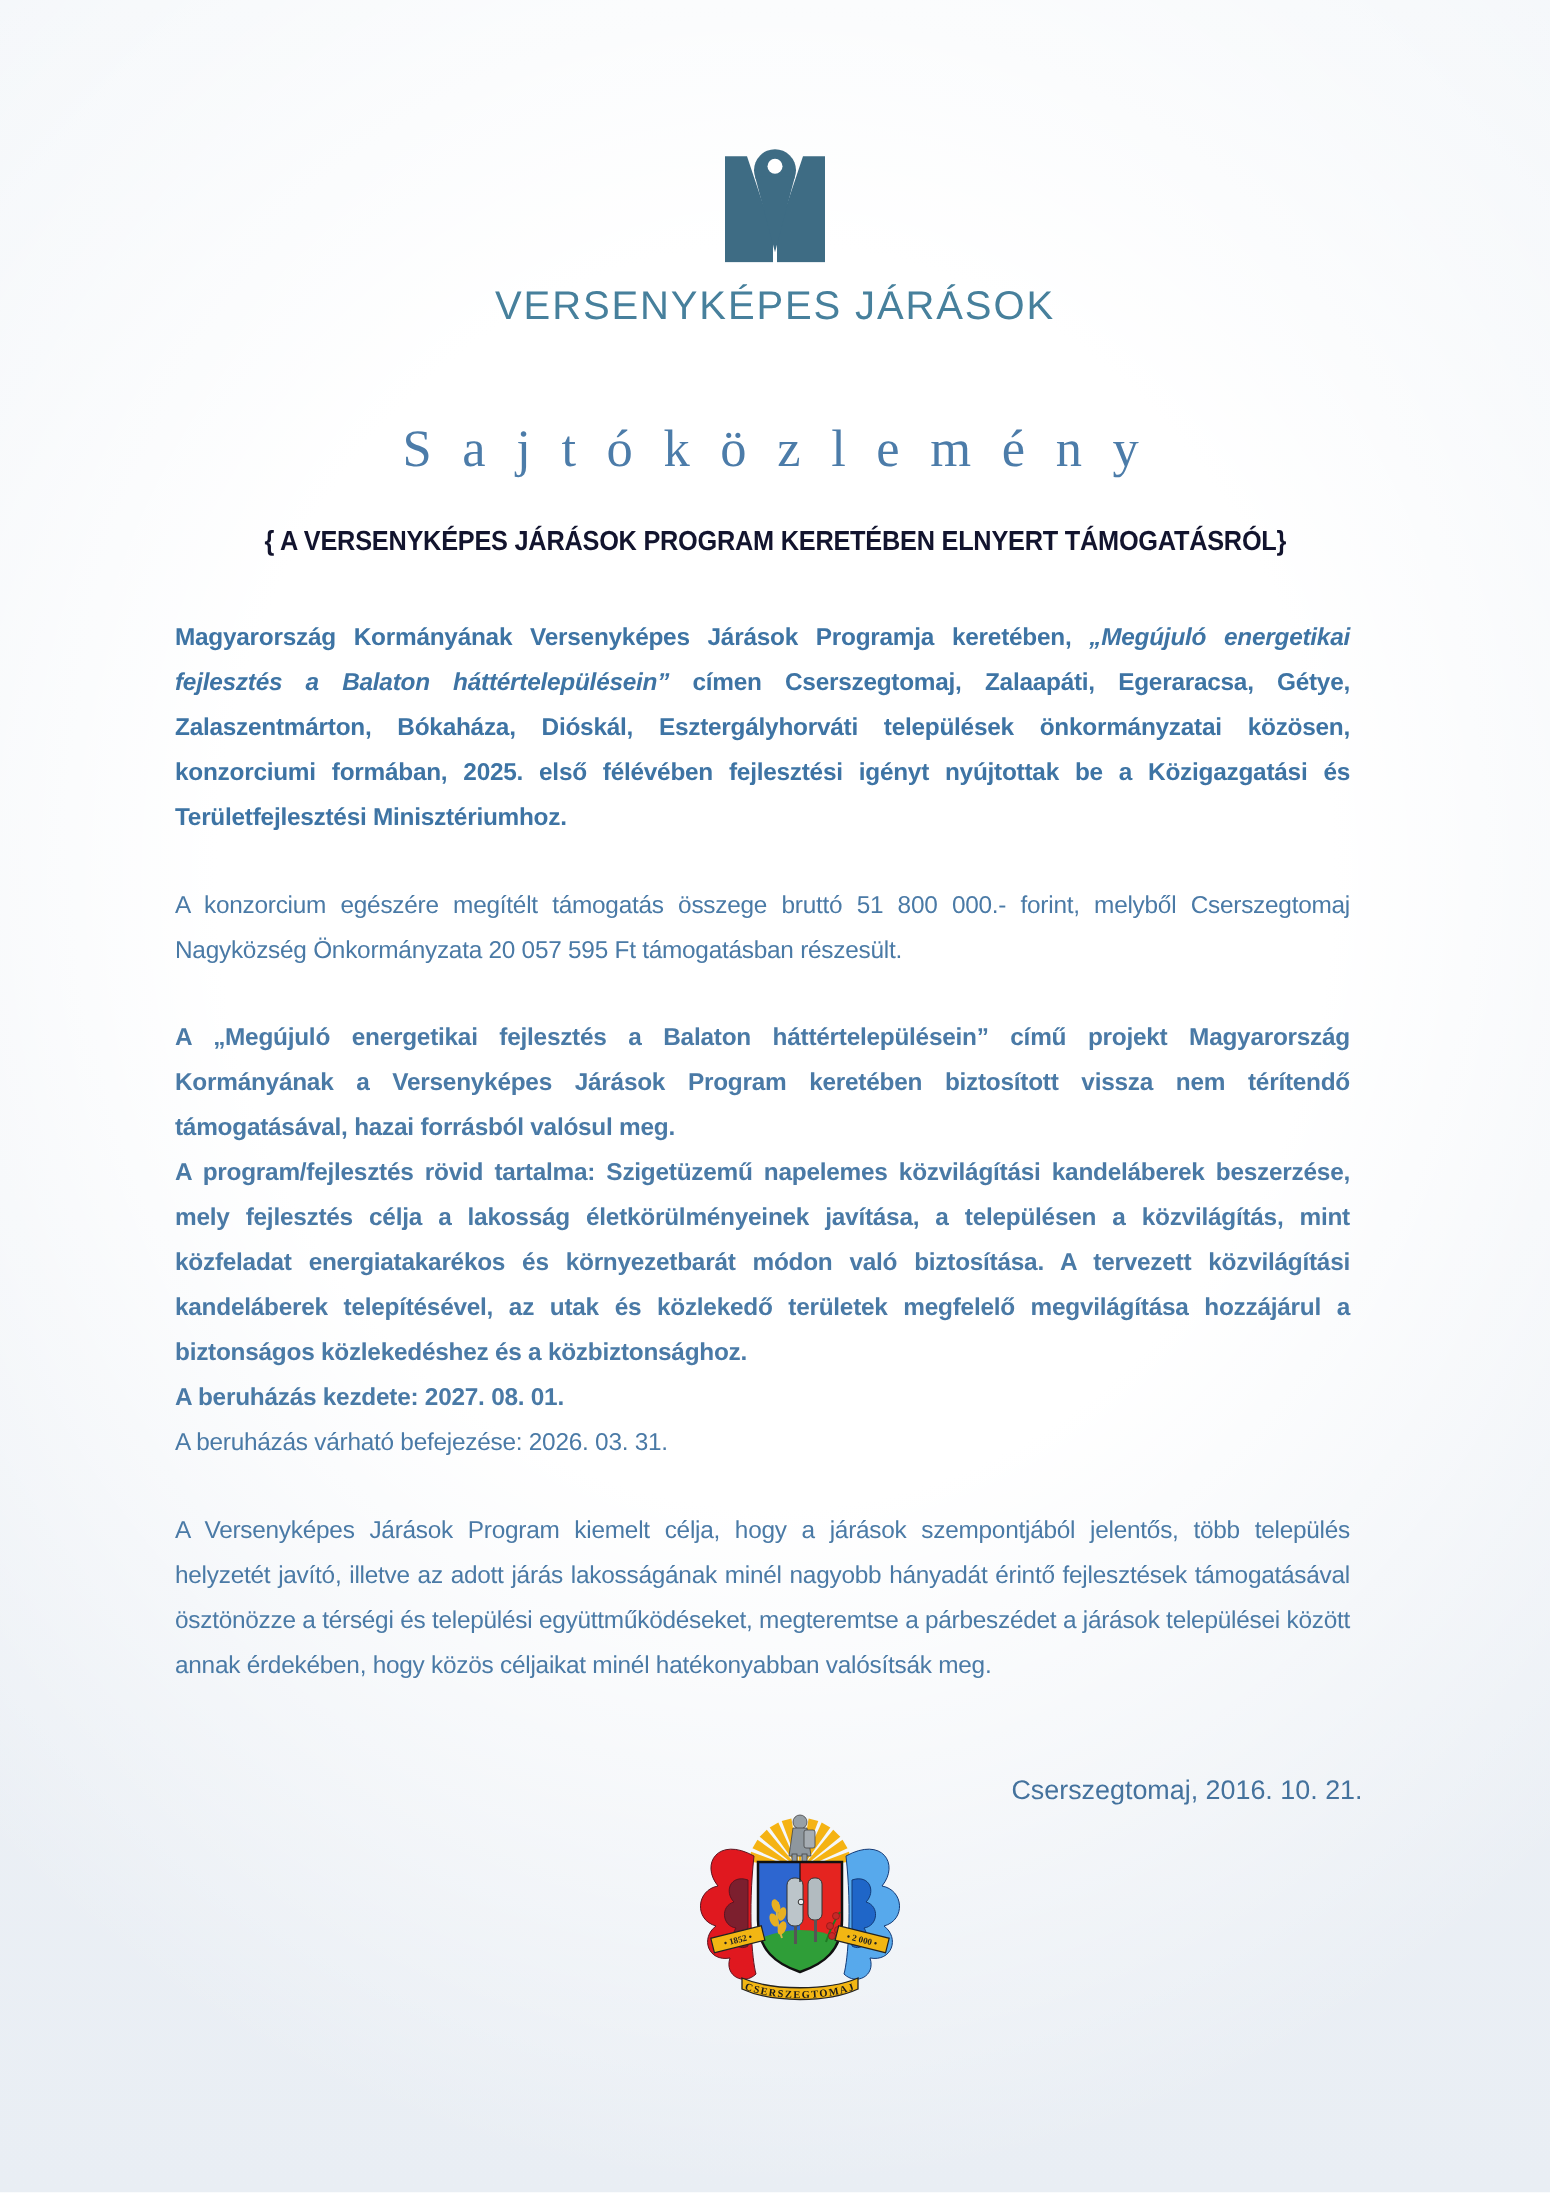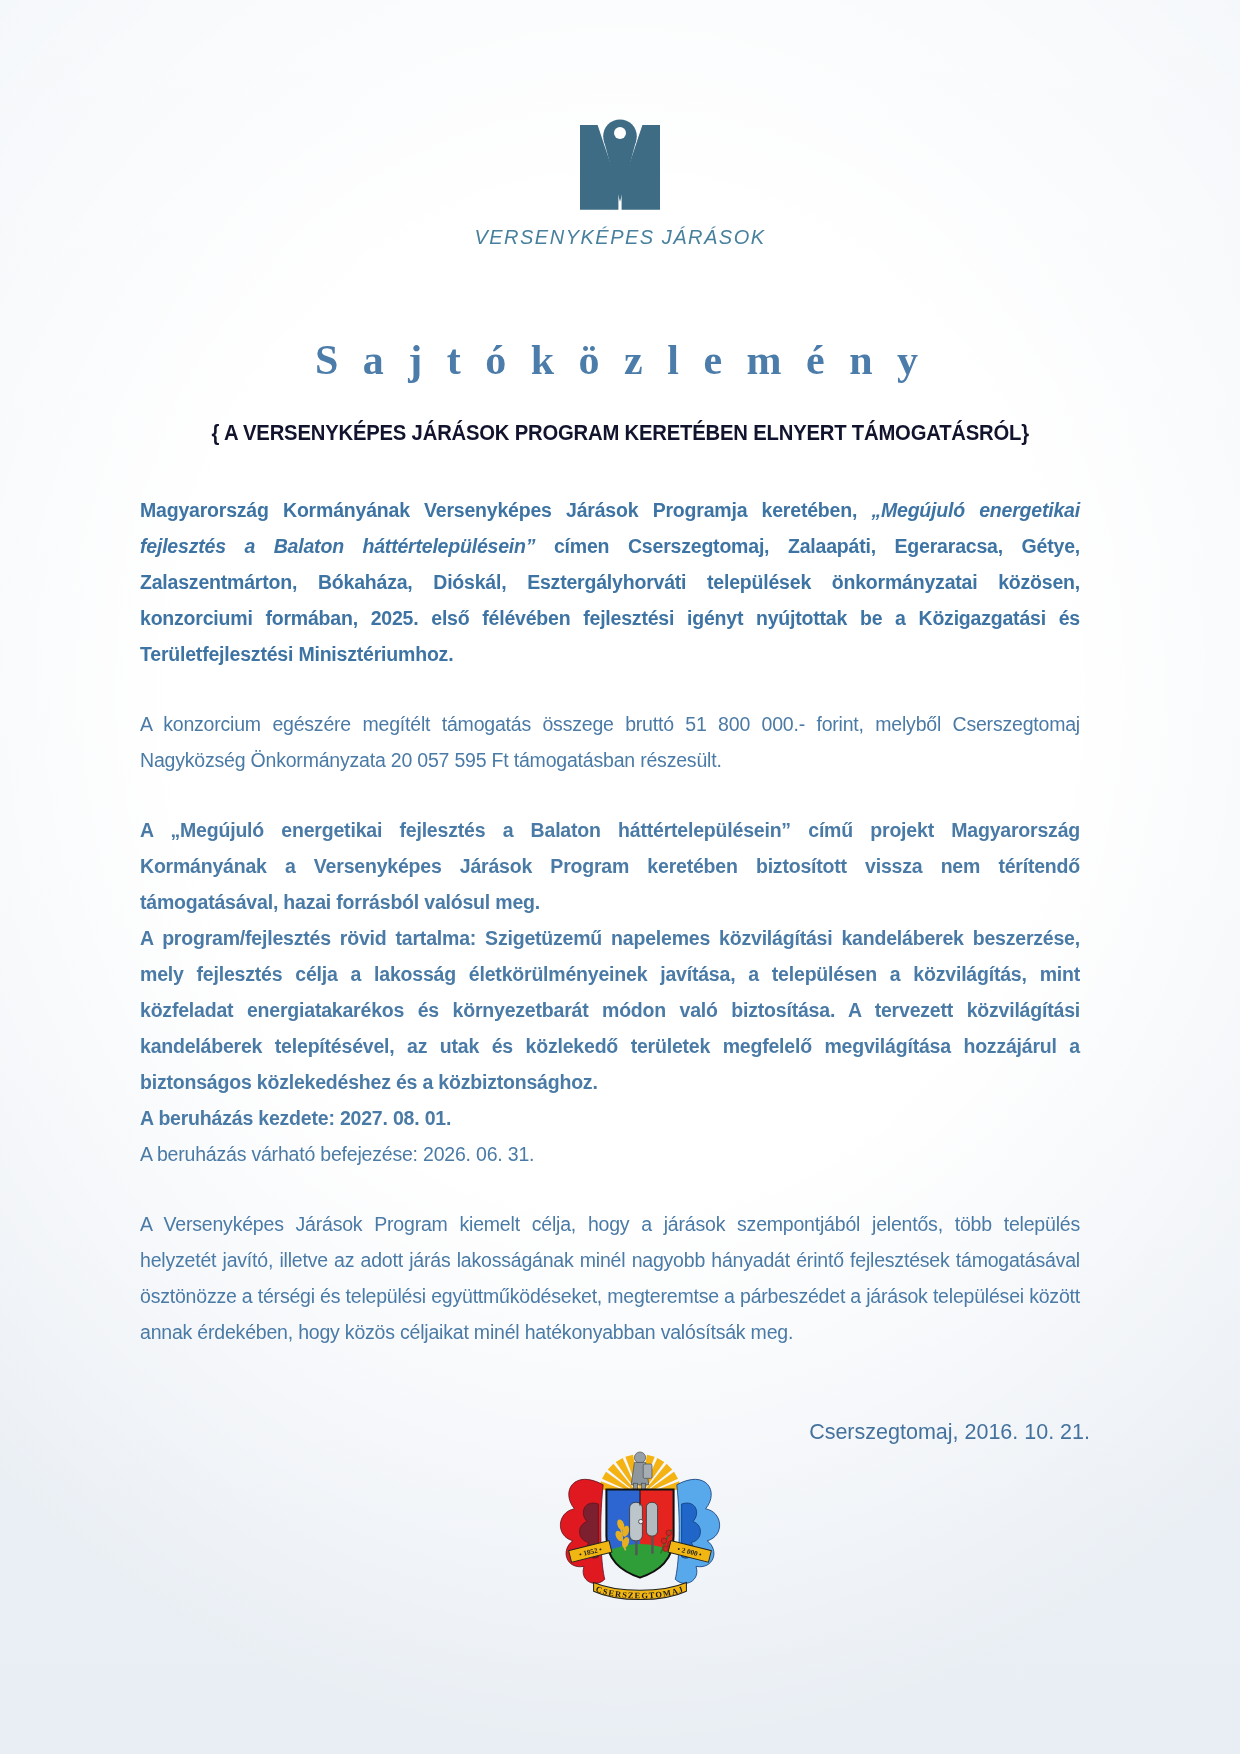--- a/index.html
+++ b/index.html
@@ -17,38 +17,38 @@
     box-sizing:border-box;
   }
   
   .logo-block{
     position:absolute;top:104px;left:0;width:100%;
     text-align:center;
   }
   .logo-mark{display:block;margin:0 auto;}
   .logo-line1{
     margin-top:16px;
-    font-size:20px;letter-spacing:1.5px;
-    color:#47809c;font-weight:400;font-style:italic;
+    font-size:32px;letter-spacing:1.5px;
+    color:#47809c;font-weight:400;
   }
   .logo-line2-row{
     margin-top:6px;
     display:flex;align-items:center;justify-content:center;gap:14px;
   }
   .flag-stripes{display:flex;flex-direction:column;gap:5px;width:64px;}
   .flag-stripes .bar{height:5px;width:100%;}
   .logo-line2{
     font-size:23px;letter-spacing:2px;color:#47809c;font-weight:400;
   }
   
   .doc-title{
     position:absolute;top:336px;left:0;width:100%;
     text-align:center;
     font-family:"Liberation Serif",serif;
-    font-weight:700;
+    font-weight:400;
     font-size:42px;
     letter-spacing:7px;
     color:#4c7ca9;
   }
   .doc-subtitle{
     position:absolute;top:420px;left:0;width:100%;
     text-align:center;
   }
   .doc-subtitle > span{
     display:inline-block;
@@ -102,21 +102,21 @@
   <div class="doc-subtitle">
     <span>{ A VERSENYKÉPES JÁRÁSOK PROGRAM KERETÉBEN ELNYERT TÁMOGATÁSRÓL}</span>
   </div>
 
   <div class="article">
     <p class="lead"><span>Magyarország Kormányának Versenyképes Járások Programja keretében, </span><span class="it">„Megújuló energetikai fejlesztés a Balaton háttértelepülésein”</span><span> címen Cserszegtomaj, Zalaapáti, Egeraracsa, Gétye, Zalaszentmárton, Bókaháza, Dióskál, Esztergályhorváti települések önkormányzatai közösen, konzorciumi formában, 2025. első félévében fejlesztési igényt nyújtottak be a Közigazgatási és Területfejlesztési Minisztériumhoz.</span></p>
     <p>A konzorcium egészére megítélt támogatás összege bruttó 51 800 000.- forint, melyből Cserszegtomaj Nagyközség Önkormányzata 20 057 595 Ft támogatásban részesült.</p>
     <p class="tight">A „Megújuló energetikai fejlesztés a Balaton háttértelepülésein” című projekt Magyarország Kormányának a Versenyképes Járások Program keretében biztosított vissza nem térítendő támogatásával, hazai forrásból valósul meg.</p>
     <p class="tight">A program/fejlesztés rövid tartalma: Szigetüzemű napelemes közvilágítási kandeláberek beszerzése, mely fejlesztés célja a lakosság életkörülményeinek javítása, a településen a közvilágítás, mint közfeladat energiatakarékos és környezetbarát módon való biztosítása. A tervezett közvilágítási kandeláberek telepítésével, az utak és közlekedő területek megfelelő megvilágítása hozzájárul a biztonságos közlekedéshez és a közbiztonsághoz.</p>
     <p class="tight">A beruházás kezdete: 2027. 08. 01.</p>
-    <p>A beruházás várható befejezése: 2026. 06. 31.</p>
+    <p>A beruházás várható befejezése: 2026. 03. 31.</p>
     <p>A Versenyképes Járások Program kiemelt célja, hogy a járások szempontjából jelentős, több település helyzetét javító, illetve az adott járás lakosságának minél nagyobb hányadát érintő fejlesztések támogatásával ösztönözze a térségi és települési együttműködéseket, megteremtse a párbeszédet a járások települései között annak érdekében, hogy közös céljaikat minél hatékonyabban valósítsák meg.</p>
   </div>
 
   <div class="dateline">Cserszegtomaj, 2016. 10. 21.</div>
 
   <svg class="crest" width="176" height="184" viewBox="0 0 220 230" aria-hidden="true">
     <defs>
       <path id="ray" d="M0,0 L-5,-52 L5,-52 Z"></path>
       <path id="mantleOuter" d="M64,66 C28,46 10,74 28,96 C6,100 4,130 26,136 C10,148 18,172 40,168 C34,186 54,196 66,184 C62,170 58,120 64,66 Z"></path>
       <path id="mantleInner" d="M58,90 C40,84 34,102 44,112 C30,116 32,136 46,138 C38,150 48,162 58,156 Z"></path>

